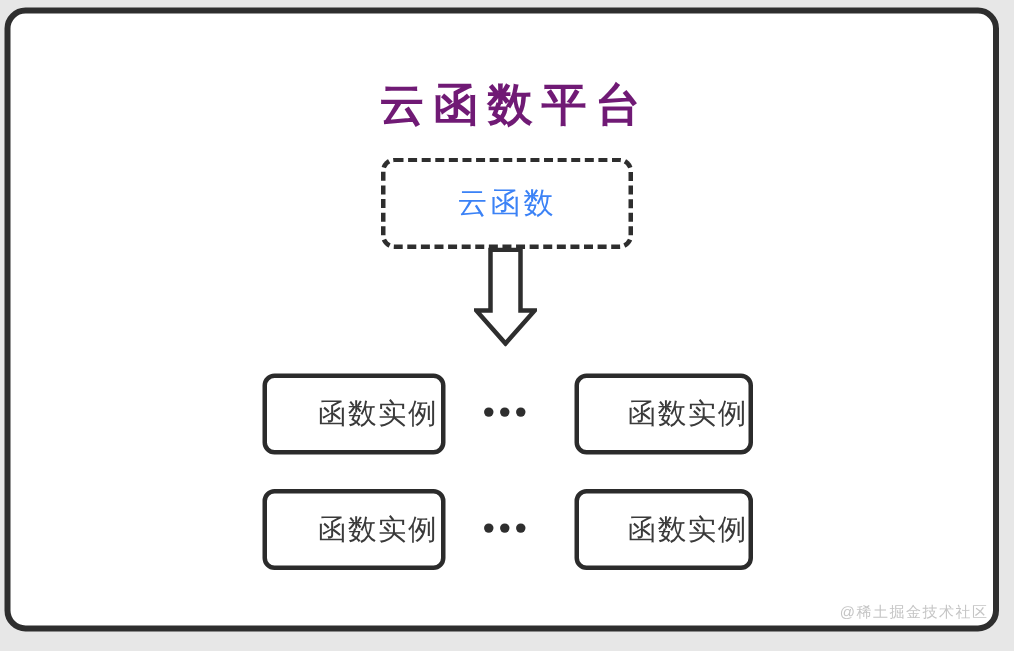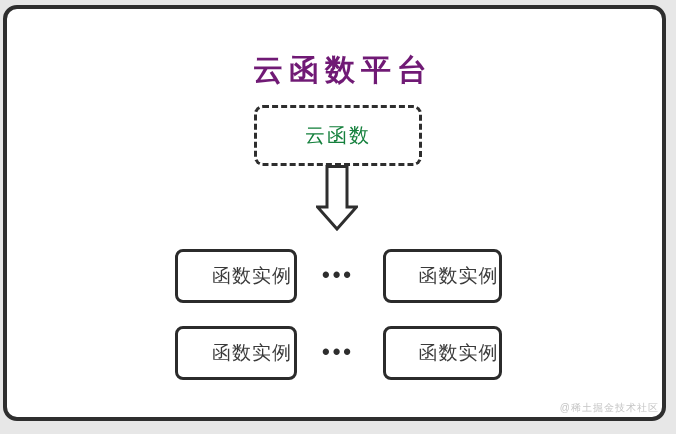--- a/index.html
+++ b/index.html
@@ -48,21 +48,21 @@
     height: 61px;
     box-sizing: border-box;
     border: 3px dashed #2e2e2e;
     border-radius: 9px;
     background: #ffffff;
     display: flex;
     align-items: center;
     justify-content: center;
     font-size: 20px;
     letter-spacing: 2px;
-    color: #15803d;
+    color: #3b82f6;
   }
   .arrow-wrap {
     position: absolute;
     left: 316px;
     top: 165px;
     width: 42px;
     height: 66px;
   }
   .node {
     position: absolute;

